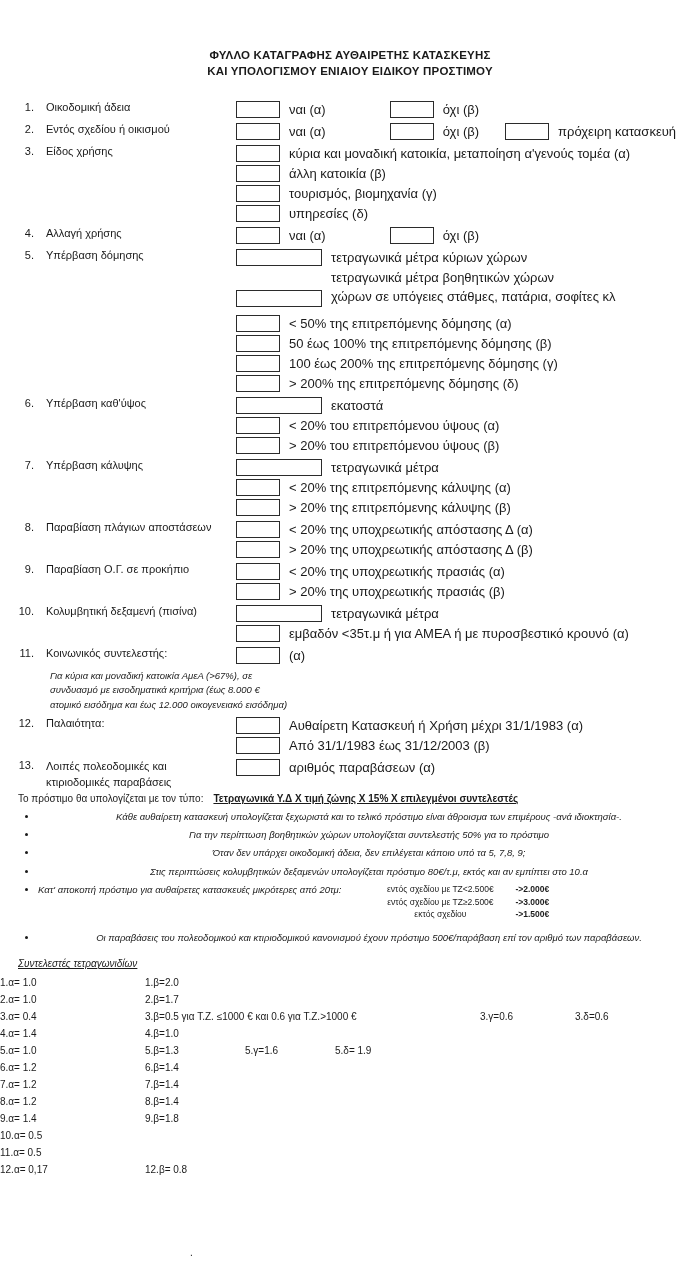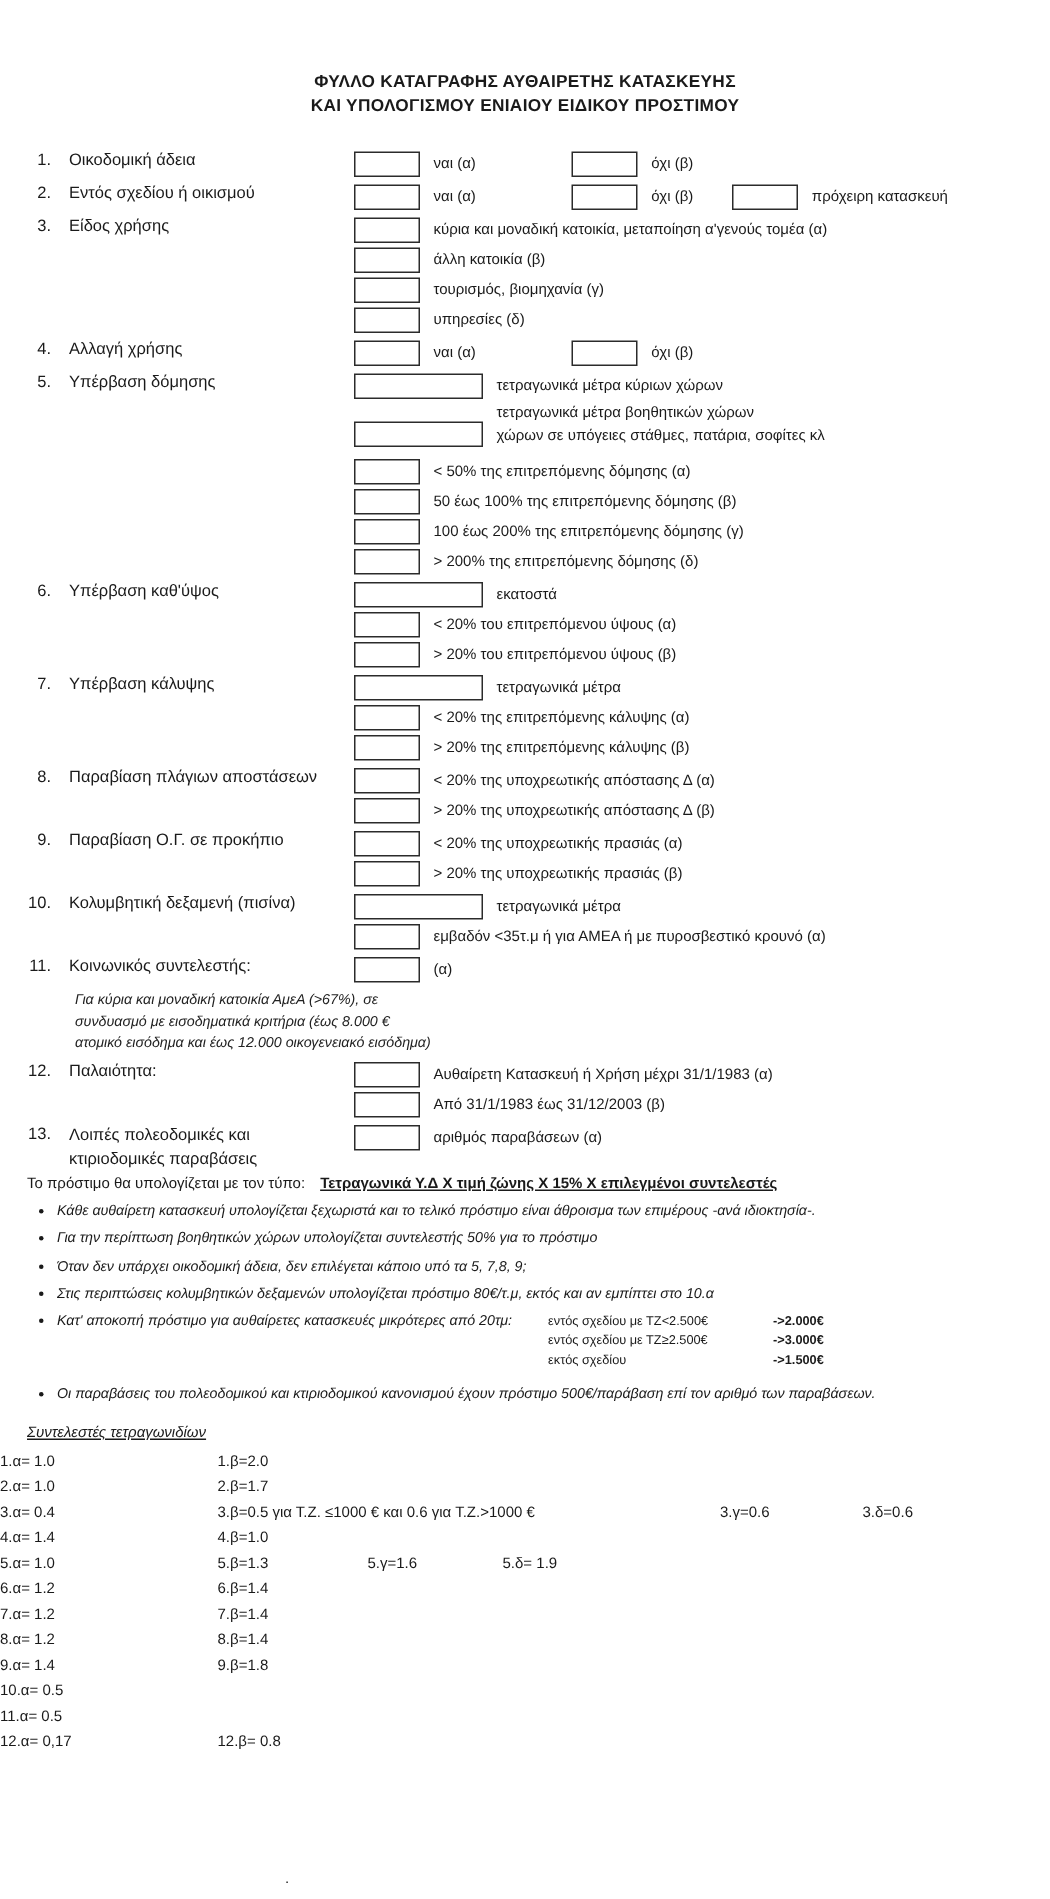--- a/index.html
+++ b/index.html
@@ -45,21 +45,21 @@
     flex:0 0 auto;
     padding-left:4px;
   }
   .fields{flex:1 1 auto;position:relative;}
 
   .opt{
     display:flex;
     align-items:center;
     margin-bottom:3px;
   }
-  .opt-text{font-size:10px;padding-left:9px;white-space:nowrap;}
+  .opt-text{font-size:13px;padding-left:9px;white-space:nowrap;}
 
   .box{
     width:42px;
     height:15px;
     border:1px solid #2b2b2b;
     background:#fff;
     flex:0 0 auto;
     display:inline-block;
   }
   .box.wide{width:84px;}
@@ -74,20 +74,21 @@
     font-size:9.5px;
     font-style:italic;
     line-height:1.55;
     padding-left:50px;
     color:#222;
   }
 
   .bullet-section{
     padding-left:18px;
     font-size:9.5px;
+    text-align:center;
   }
   .prostimo-line{
     display:flex;
     align-items:baseline;
     font-size:10px;
     margin-bottom:6px;
   }
   .prostimo-left{white-space:nowrap;}
   .prostimo-right{
     text-decoration:underline;

